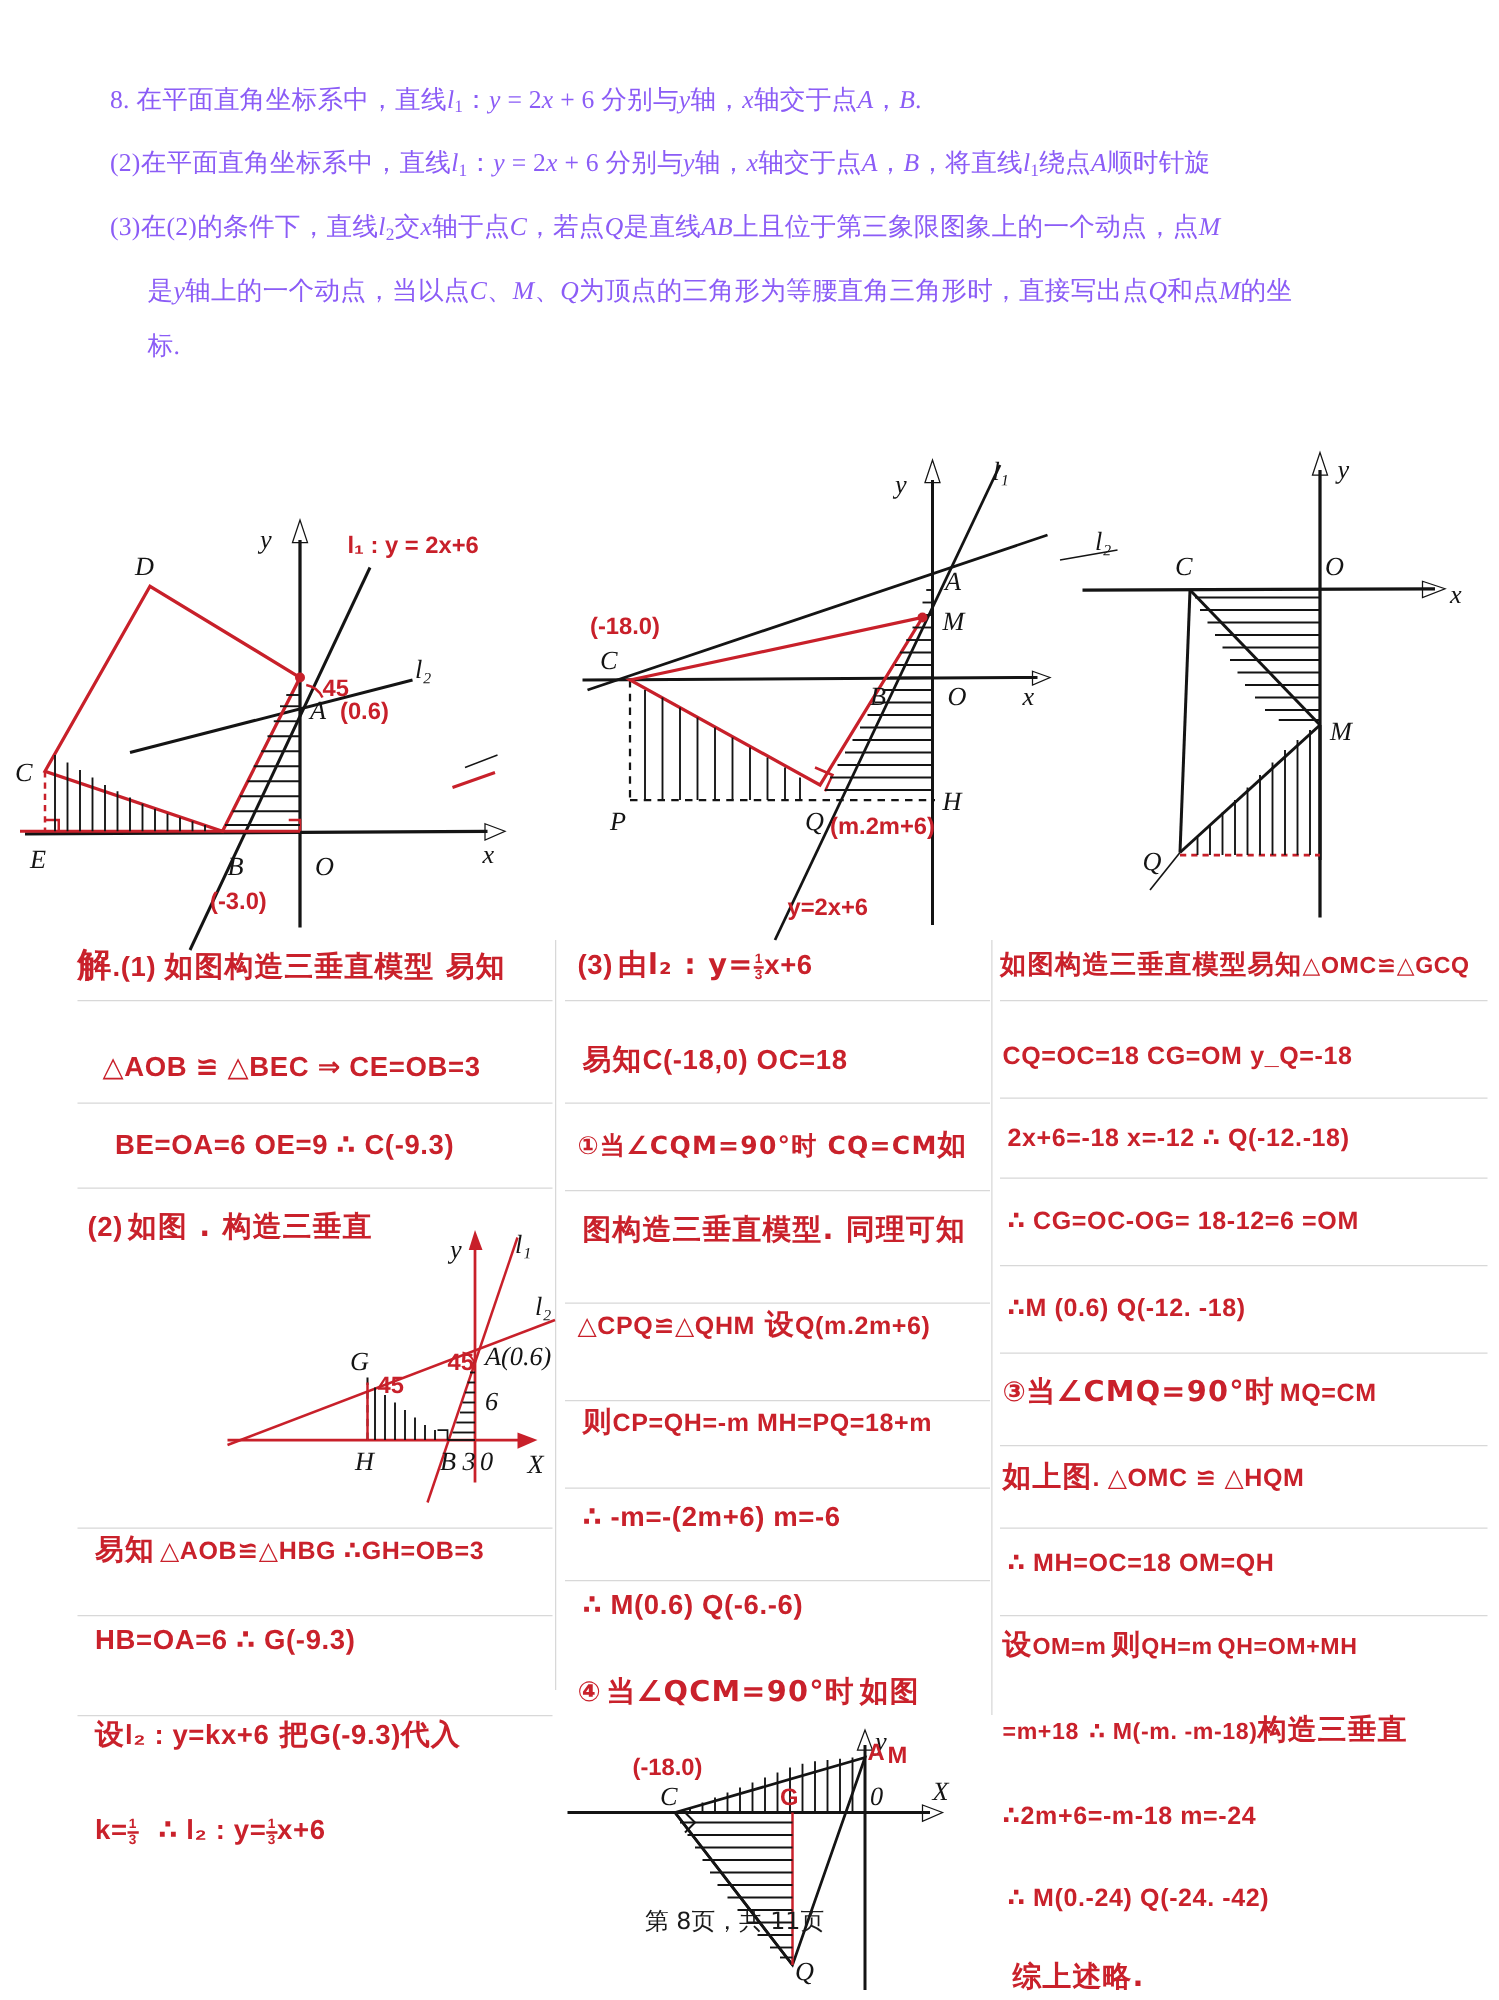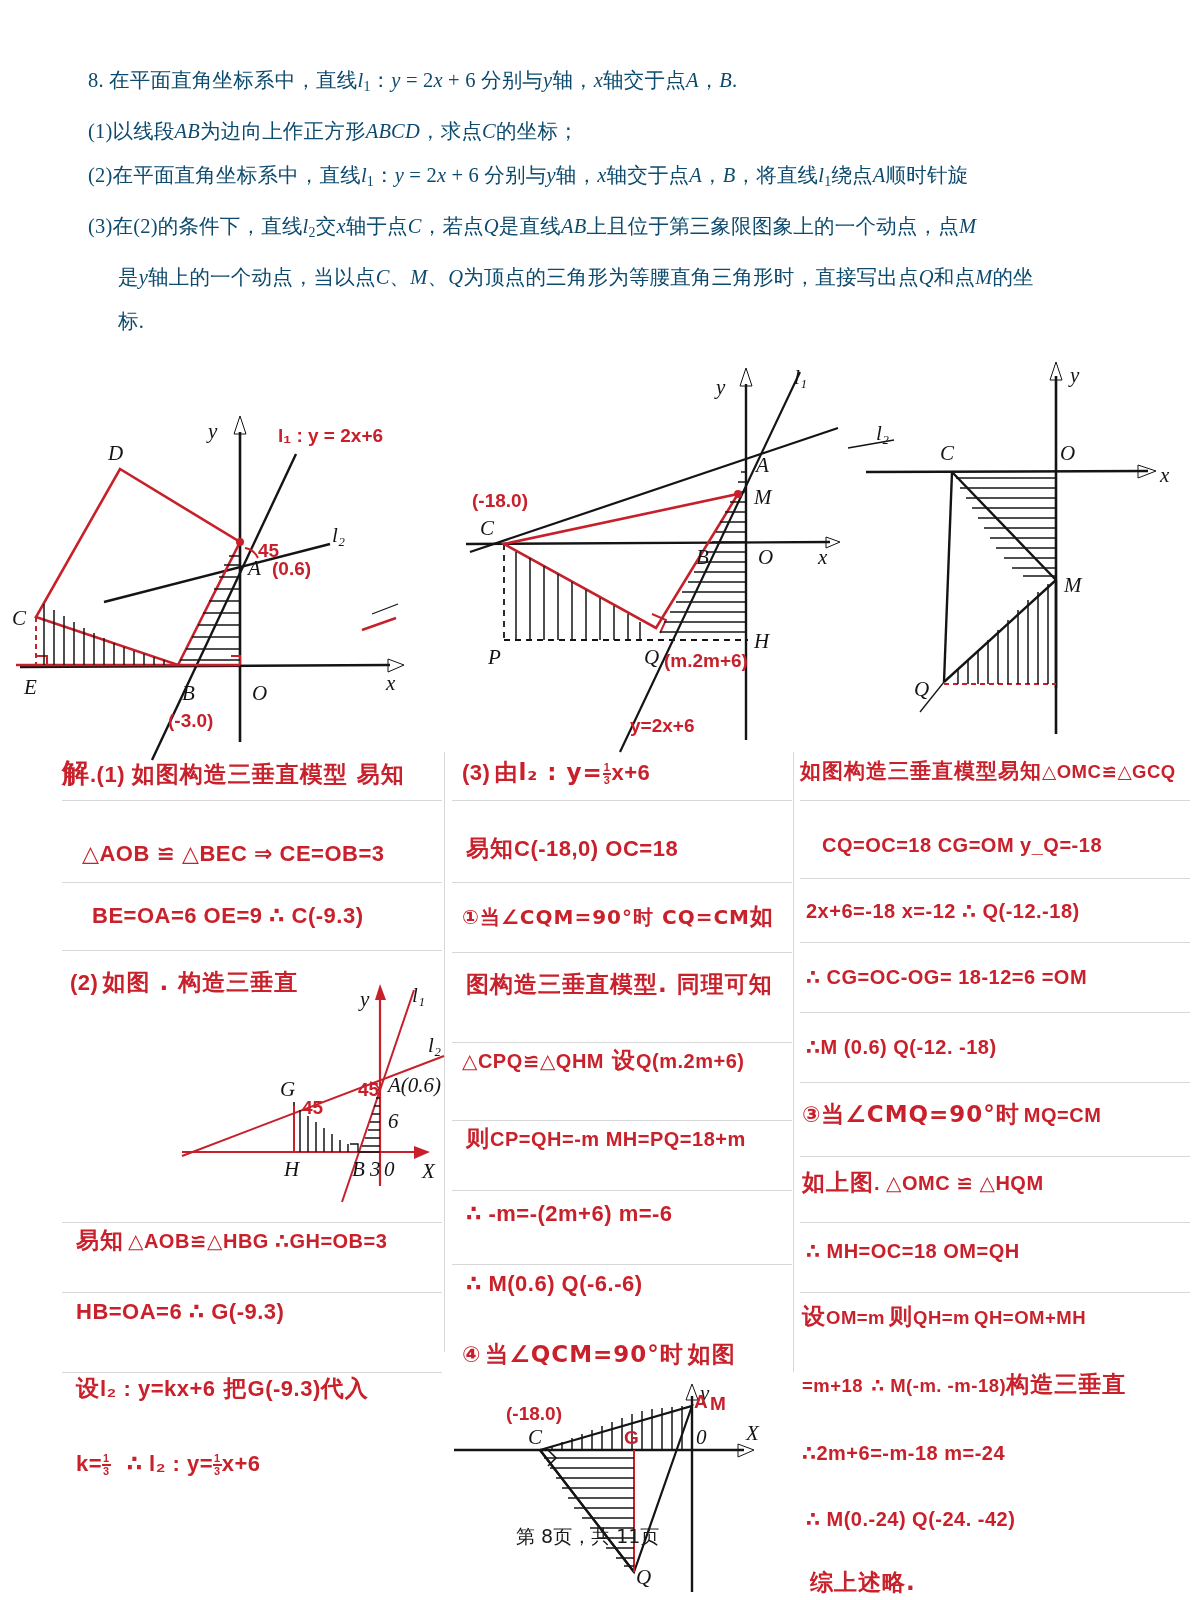--- a/index.html
+++ b/index.html
@@ -1,21 +1,21 @@
 <!DOCTYPE html>
 <html><head>
 <meta charset="utf-8">
 <style>
   html,body{margin:0;padding:0;background:#fff;}
   body{width:1199px;height:1600px;position:relative;overflow:hidden;
        font-family:"Liberation Serif","DejaVu Serif",serif;color:#111;}
 
   
   #statement{position:absolute;left:88px;top:58px;width:1040px;}
-  .para{font-size:20.5px;line-height:44px;letter-spacing:.2px;color:#0c4a6e;}
+  .para{font-size:20.5px;line-height:44px;letter-spacing:.2px;color:#8b5cf6;}
   i.v{font-family:"Liberation Serif",serif;font-style:italic;}
   sub{font-size:.68em;vertical-align:-.28em;}
 
   
   #figs{position:absolute;left:0;top:352px;width:1199px;height:400px;}
   .fig{position:absolute;}
   svg{display:block;overflow:visible;}
   .blk{stroke:#141414;fill:none;}
   .red{stroke:#c8202a;fill:none;}
   .redf{fill:#c8202a;}
@@ -49,23 +49,20 @@
           font-family:"DejaVu Sans",sans-serif;}
 </style>
 </head>
 <body>
 
 <div id="statement">
   <div class="para">
     8. 在平面直角坐标系中，直线<i class="v">l</i><sub>1</sub>：<i class="v">y</i> = 2<i class="v">x</i> + 6 分别与<i class="v">y</i>轴，<i class="v">x</i>轴交于点<i class="v">A</i>，<i class="v">B</i>.
   </div>
   <div class="para">
-    (1)以线段<i class="v">AB</i>为边向上作正方形<i class="v">ABCD</i>，求点<i class="v">C</i>的坐标；
-  </div>
-  <div class="para">
     (2)在平面直角坐标系中，直线<i class="v">l</i><sub>1</sub>：<i class="v">y</i> = 2<i class="v">x</i> + 6 分别与<i class="v">y</i>轴，<i class="v">x</i>轴交于点<i class="v">A</i>，<i class="v">B</i>，将直线<i class="v">l</i><sub>1</sub>绕点<i class="v">A</i>顺时针旋
   </div>
   <div class="para">
     (3)在(2)的条件下，直线<i class="v">l</i><sub>2</sub>交<i class="v">x</i>轴于点<i class="v">C</i>，若点<i class="v">Q</i>是直线<i class="v">AB</i>上且位于第三象限图象上的一个动点，点<i class="v">M</i>
   </div>
   <div class="para" style="padding-left:30px;">
     是<i class="v">y</i>轴上的一个动点，当以点<i class="v">C</i>、<i class="v">M</i>、<i class="v">Q</i>为顶点的三角形为等腰直角三角形时，直接写出点<i class="v">Q</i>和点<i class="v">M</i>的坐
   </div>
   <div class="para" style="padding-left:30px;">
     标.
@@ -478,21 +475,21 @@
     </svg>
     </div>
   </div>
 
   <div class="col" id="c3">
 
     <div class="ln" style="left:0px;top:8px;">
       <span class="hw cn" style="font-size:21px;">如图构造三垂直模型</span><span class="hw cn" style="font-size:21px;">易知</span><span class="hw xs">△OMC≌△GCQ</span>
     </div>
 
-    <div class="ln hw sm" style="left:22px;top:82px;text-align:right;">CQ=OC=18    CG=OM   y_Q=-18</div>
+    <div class="ln hw sm" style="left:2px;top:82px;text-align:right;">CQ=OC=18    CG=OM   y_Q=-18</div>
 
     <div class="ln hw sm" style="left:6px;top:148px;">2x+6=-18    x=-12   ∴ Q(-12.-18)</div>
 
     <div class="ln hw sm" style="left:6px;top:214px;">∴ CG=OC-OG= 18-12=6  =OM</div>
 
     <div class="ln hw sm" style="left:6px;top:284px;">∴M (0.6)    Q(-12. -18)</div>
 
     <div class="ln" style="left:2px;top:350px;">
       <span class="hw">③</span><span class="hw cn">当∠CMQ=90°时</span>&nbsp;<span class="hw sm">MQ=CM</span>
     </div>

